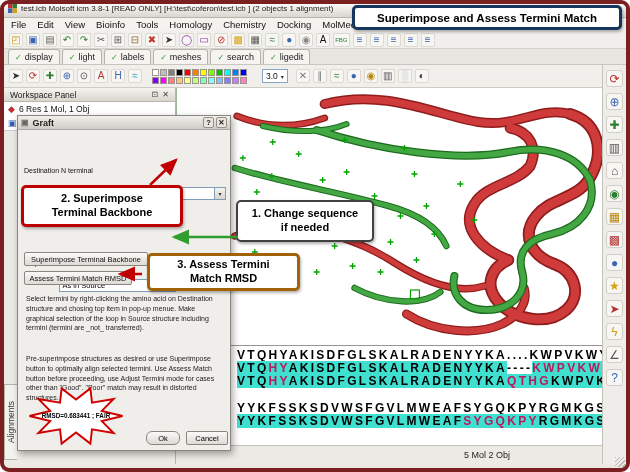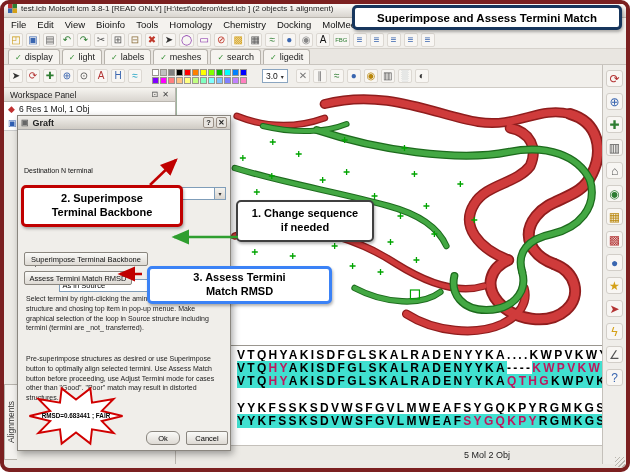--- a/index.html
+++ b/index.html
@@ -120,21 +120,21 @@
 
   
   .callout{position:absolute;background:#fff;font-weight:bold;color:#000;z-index:30;
            box-shadow:1px 2px 3px rgba(0,0,0,.3);}
   .callout.top{left:348px;top:1px;width:270px;height:25px;border:3px solid #17365d;border-radius:5px;
                font-size:11.5px;display:flex;align-items:center;justify-content:center;z-index:40;white-space:nowrap;}
   .callout.step{display:flex;flex-direction:column;align-items:center;justify-content:center;
                 font-size:11px;line-height:1.25;border-radius:5px;text-align:center;}
   .s2{left:17px;top:181px;width:162px;height:42px;border:3px solid #c00000;}
   .s1{left:232px;top:196px;width:138px;height:42px;border:2px solid #404040;}
-  .s3{left:143px;top:249px;width:185px;height:38px;border:3px solid #3b82f6;margin-top:13px;}
+  .s3{left:143px;top:249px;width:153px;height:38px;border:3px solid #a16207;}
   .arrow{position:absolute;z-index:31;overflow:visible;}
   .a-green{left:150px;top:226px;}
   .a-red2{left:140px;top:148px;}
   .a-red3{left:108px;top:262px;}
 </style>
 </head>
 <body>
 
 <div class="window">
 

